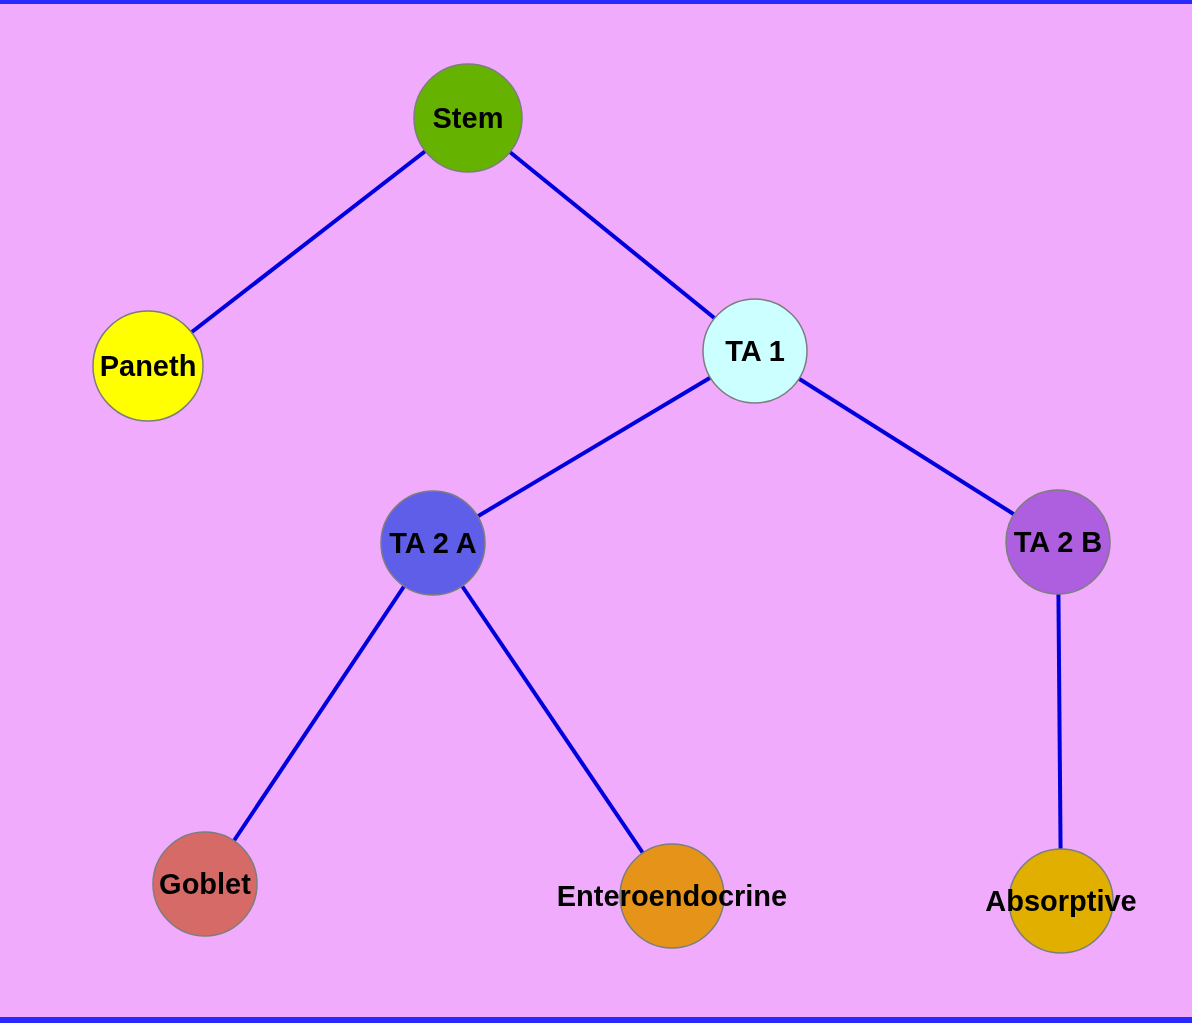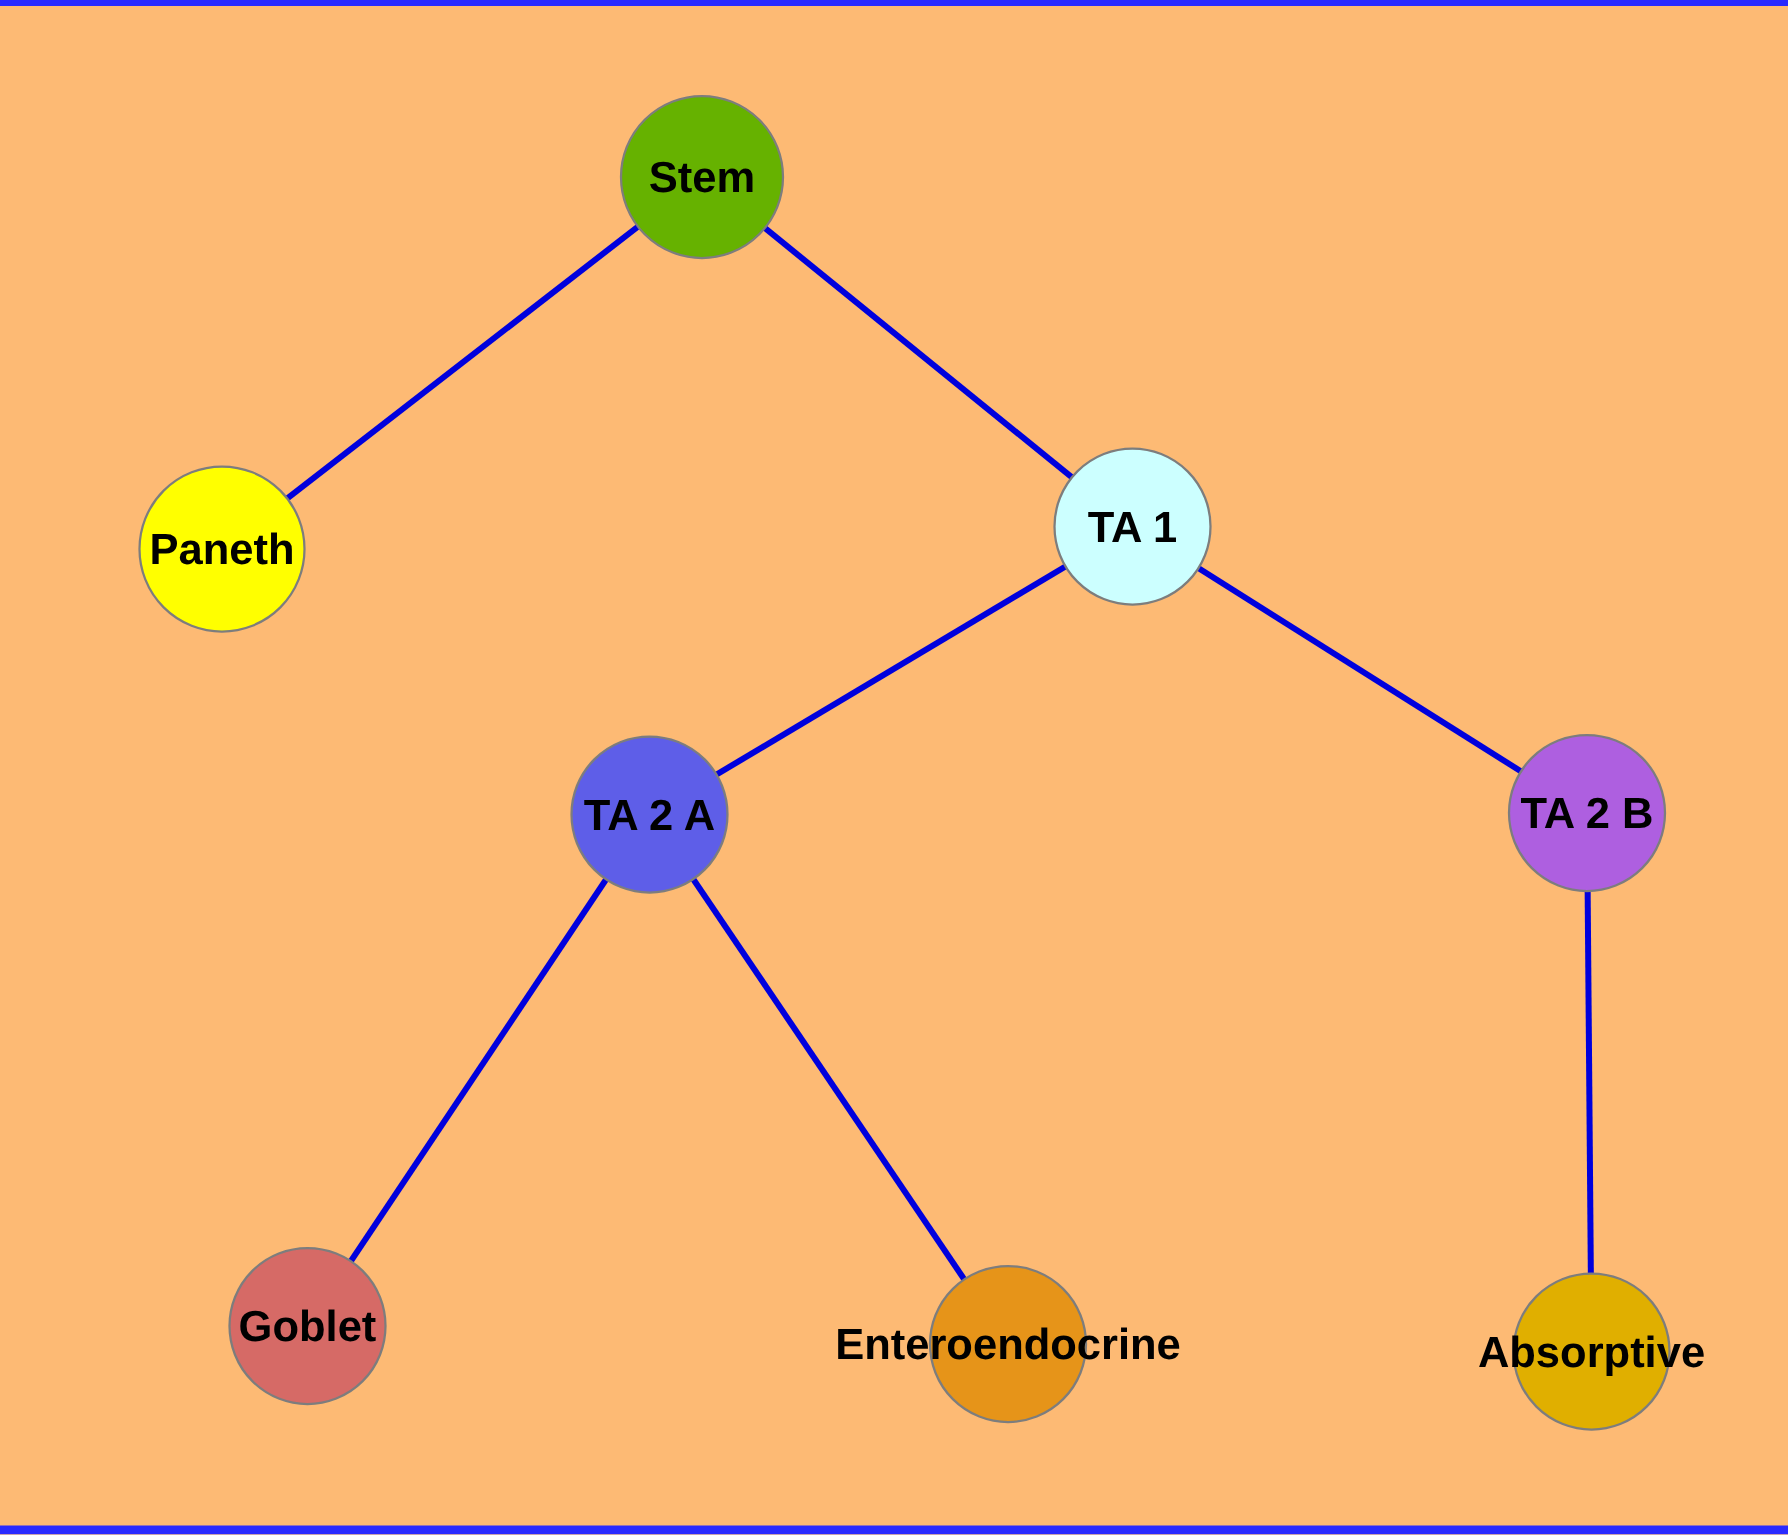--- a/index.html
+++ b/index.html
@@ -28,21 +28,21 @@
     z-index: 1;
   }
   svg.graph text {
     font-family: "Liberation Sans", sans-serif;
     font-weight: bold;
   }
 </style>
 </head>
 <body>
 
-<div class="page" id="page" style="background: #fdba74;">
+<div class="page" id="page" style="background: #f0abfc;">
   <div class="frame frame-top" id="frame-top" style="background: rgb(42, 42, 255);"></div>
   <svg class="graph" id="graph-svg" width="1192" height="1023" viewBox="0 0 1192 1023" xmlns="http://www.w3.org/2000/svg">
       <line x1="468" y1="118" x2="148" y2="366" stroke="#0000dd" stroke-width="4"></line>
       <line x1="468" y1="118" x2="755" y2="351" stroke="#0000dd" stroke-width="4"></line>
       <line x1="755" y1="351" x2="433" y2="543" stroke="#0000dd" stroke-width="4"></line>
       <line x1="755" y1="351" x2="1058" y2="542" stroke="#0000dd" stroke-width="4"></line>
       <line x1="433" y1="543" x2="205" y2="884" stroke="#0000dd" stroke-width="4"></line>
       <line x1="433" y1="543" x2="672" y2="896" stroke="#0000dd" stroke-width="4"></line>
       <line x1="1058" y1="542" x2="1061" y2="901" stroke="#0000dd" stroke-width="4"></line>
       <g>

